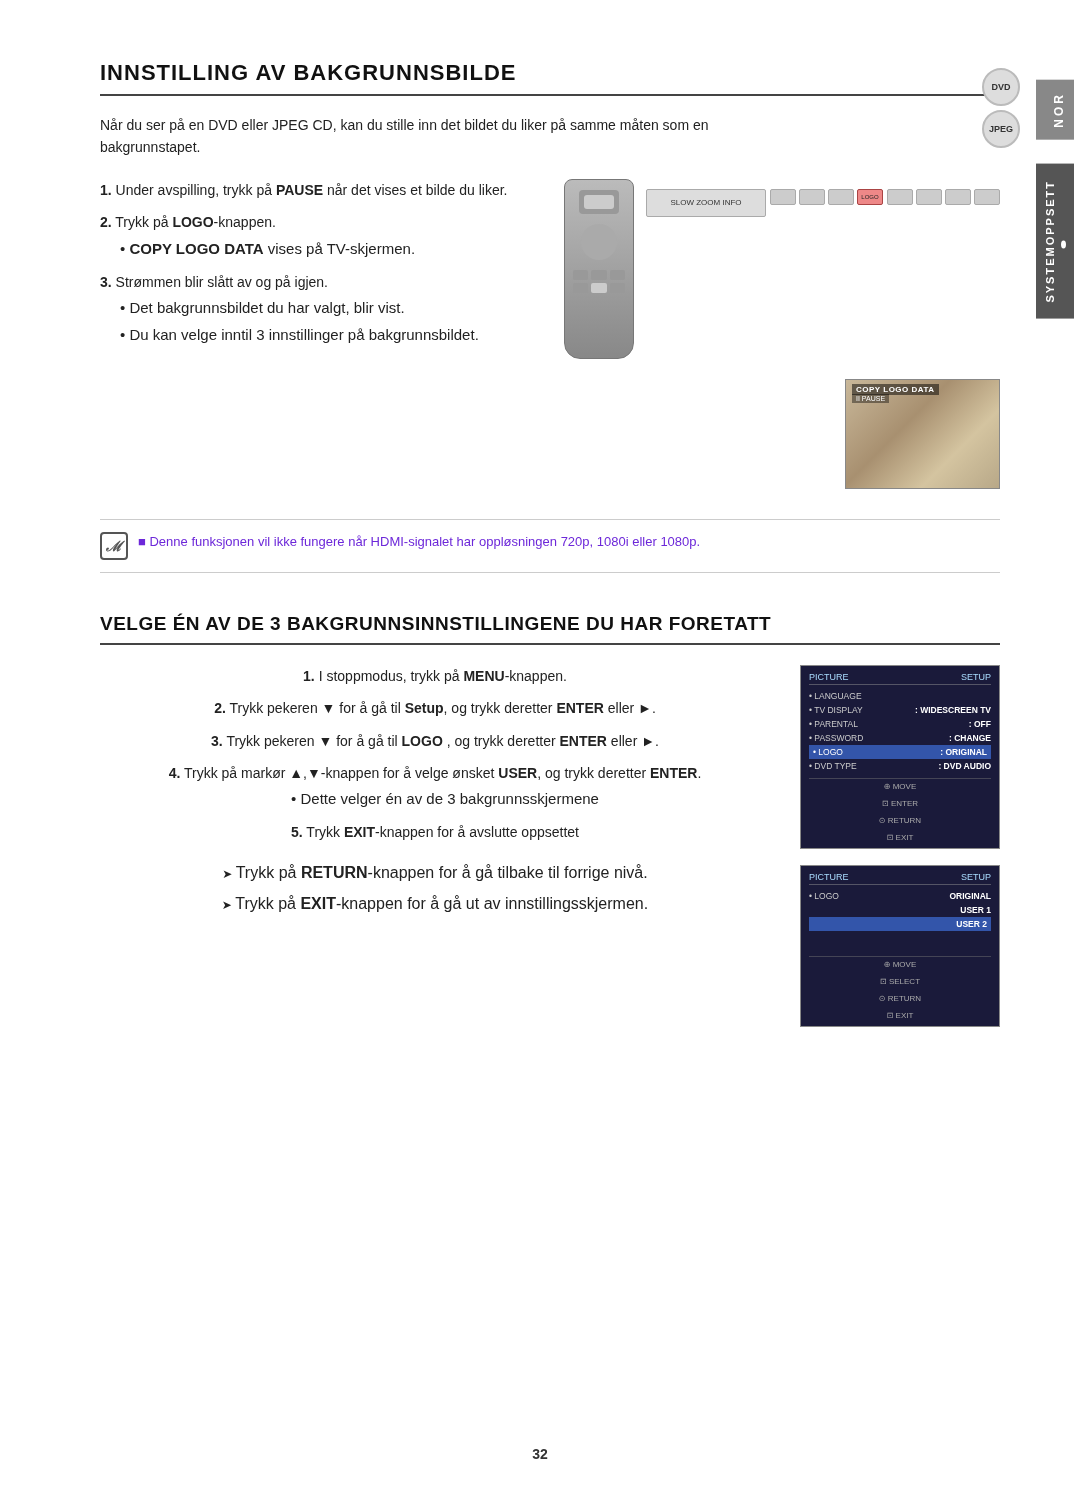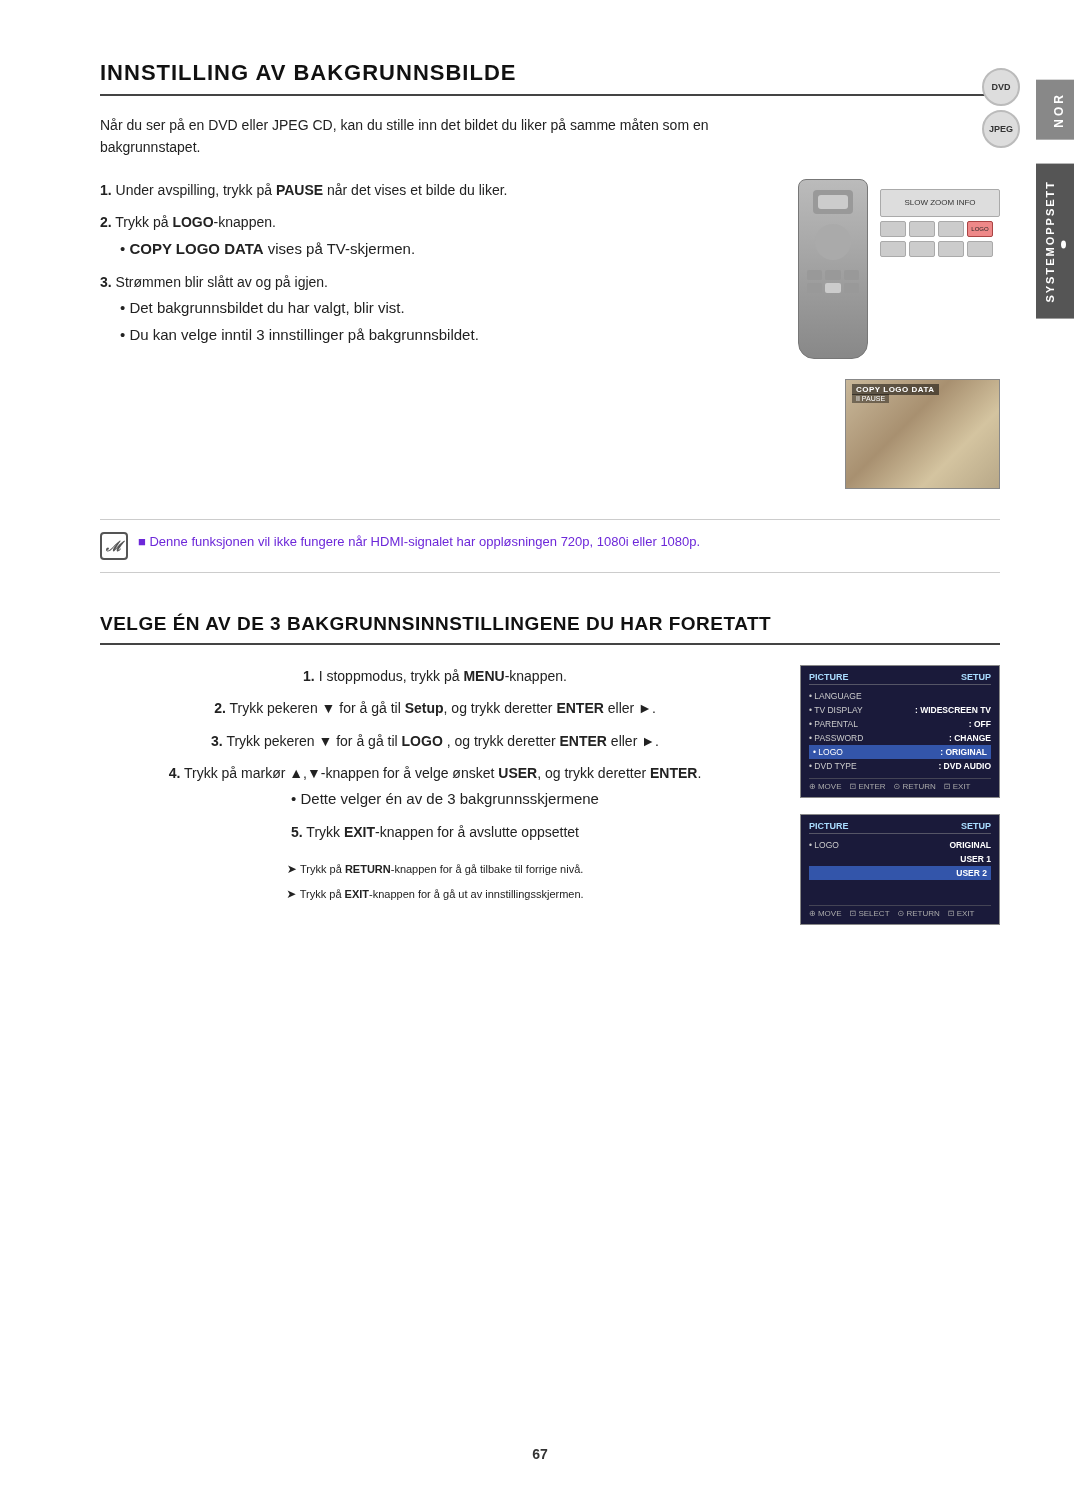--- a/index.html
+++ b/index.html
@@ -207,21 +207,21 @@
       border: 1px solid #888;
       background: #1a1a3a;
       color: #fff;
       font-size: 9px;
       padding: 6px 8px;
     }
     .menu-box-title {
       display: flex;
       justify-content: space-between;
       margin-bottom: 4px;
-      font-weight: bold;
+      font-weight: normal;
       font-size: 9px;
       color: #adf;
       border-bottom: 1px solid #556;
       padding-bottom: 2px;
     }
     .menu-row {
       display: flex;
       justify-content: space-between;
       padding: 2px 0;
       font-size: 8.5px;
@@ -233,36 +233,37 @@
     .menu-label { color: #ccc; }
     .menu-value { color: #fff; font-weight: bold; }
     .menu-footer {
       display: flex;
       gap: 8px;
       margin-top: 5px;
       font-size: 8px;
       color: #aaa;
       border-top: 1px solid #445;
       padding-top: 3px;
+      flex-direction: column;
     }
 
     .step2-bullets {
       margin-top: 14px;
     }
     .step2-bullet {
       margin-bottom: 8px;
       font-size: 14px;
       line-height: 1.6;
     }
     .step2-bullet::before {
       content: '• ';
       font-weight: bold;
     }
     .arrow-step {
-      font-size: 11px;
+      font-size: 16px;
       line-height: 1.6;
       margin-bottom: 6px;
     }
     .arrow-step::before {
       content: '➤ ';
       font-size: 12px;
     }
 
     .page-num {
       position: absolute;
@@ -376,21 +377,21 @@
             <div style="position:absolute;top:44px;left:50%;transform:translateX(-50%);width:36px;height:36px;background:#aaa;border-radius:50%;"></div>
             <div style="position:absolute;top:90px;left:8px;right:8px;display:grid;grid-template-columns:1fr 1fr 1fr;gap:3px;">
               <div style="height:10px;background:#999;border-radius:2px;"></div>
               <div style="height:10px;background:#999;border-radius:2px;"></div>
               <div style="height:10px;background:#999;border-radius:2px;"></div>
               <div style="height:10px;background:#999;border-radius:2px;"></div>
               <div style="height:10px;background:#ccc;border-radius:2px;"></div>
               <div style="height:10px;background:#999;border-radius:2px;"></div>
             </div>
           </div>
-          <div style="display:flex;flex-direction:column;gap:4px;margin-top:10px;">
+          <div style="display:flex;flex-direction:row;gap:4px;margin-top:10px;">
 
             <div style="width:120px;height:28px;background:#ddd;border:1px solid #aaa;display:flex;align-items:center;justify-content:center;font-size:8px;color:#333;border-radius:2px;">SLOW  ZOOM  INFO</div>
             <div style="display:flex;gap:3px;">
               <div style="width:26px;height:16px;background:#ccc;border:1px solid #aaa;border-radius:2px;font-size:6px;display:flex;align-items:center;justify-content:center;"></div>
               <div style="width:26px;height:16px;background:#ccc;border:1px solid #aaa;border-radius:2px;font-size:6px;display:flex;align-items:center;justify-content:center;"></div>
               <div style="width:26px;height:16px;background:#ccc;border:1px solid #aaa;border-radius:2px;font-size:6px;display:flex;align-items:center;justify-content:center;"></div>
               <div style="width:26px;height:16px;background:#e88;border:1px solid #a44;border-radius:2px;font-size:6px;display:flex;align-items:center;justify-content:center;">LOGO</div>
             </div>
             <div style="display:flex;gap:3px;">
               <div style="width:26px;height:16px;background:#ccc;border:1px solid #aaa;border-radius:2px;"></div>
@@ -523,14 +524,14 @@
             <span>⊕ MOVE</span>
             <span>⊡ SELECT</span>
             <span>⊙ RETURN</span>
             <span>⊡ EXIT</span>
           </div>
         </div>
       </div>
     </div>
   </div>
 
-  <div class="page-num">67</div>
+  <div class="page-num">32</div>
 </div>
 
 </body></html>

